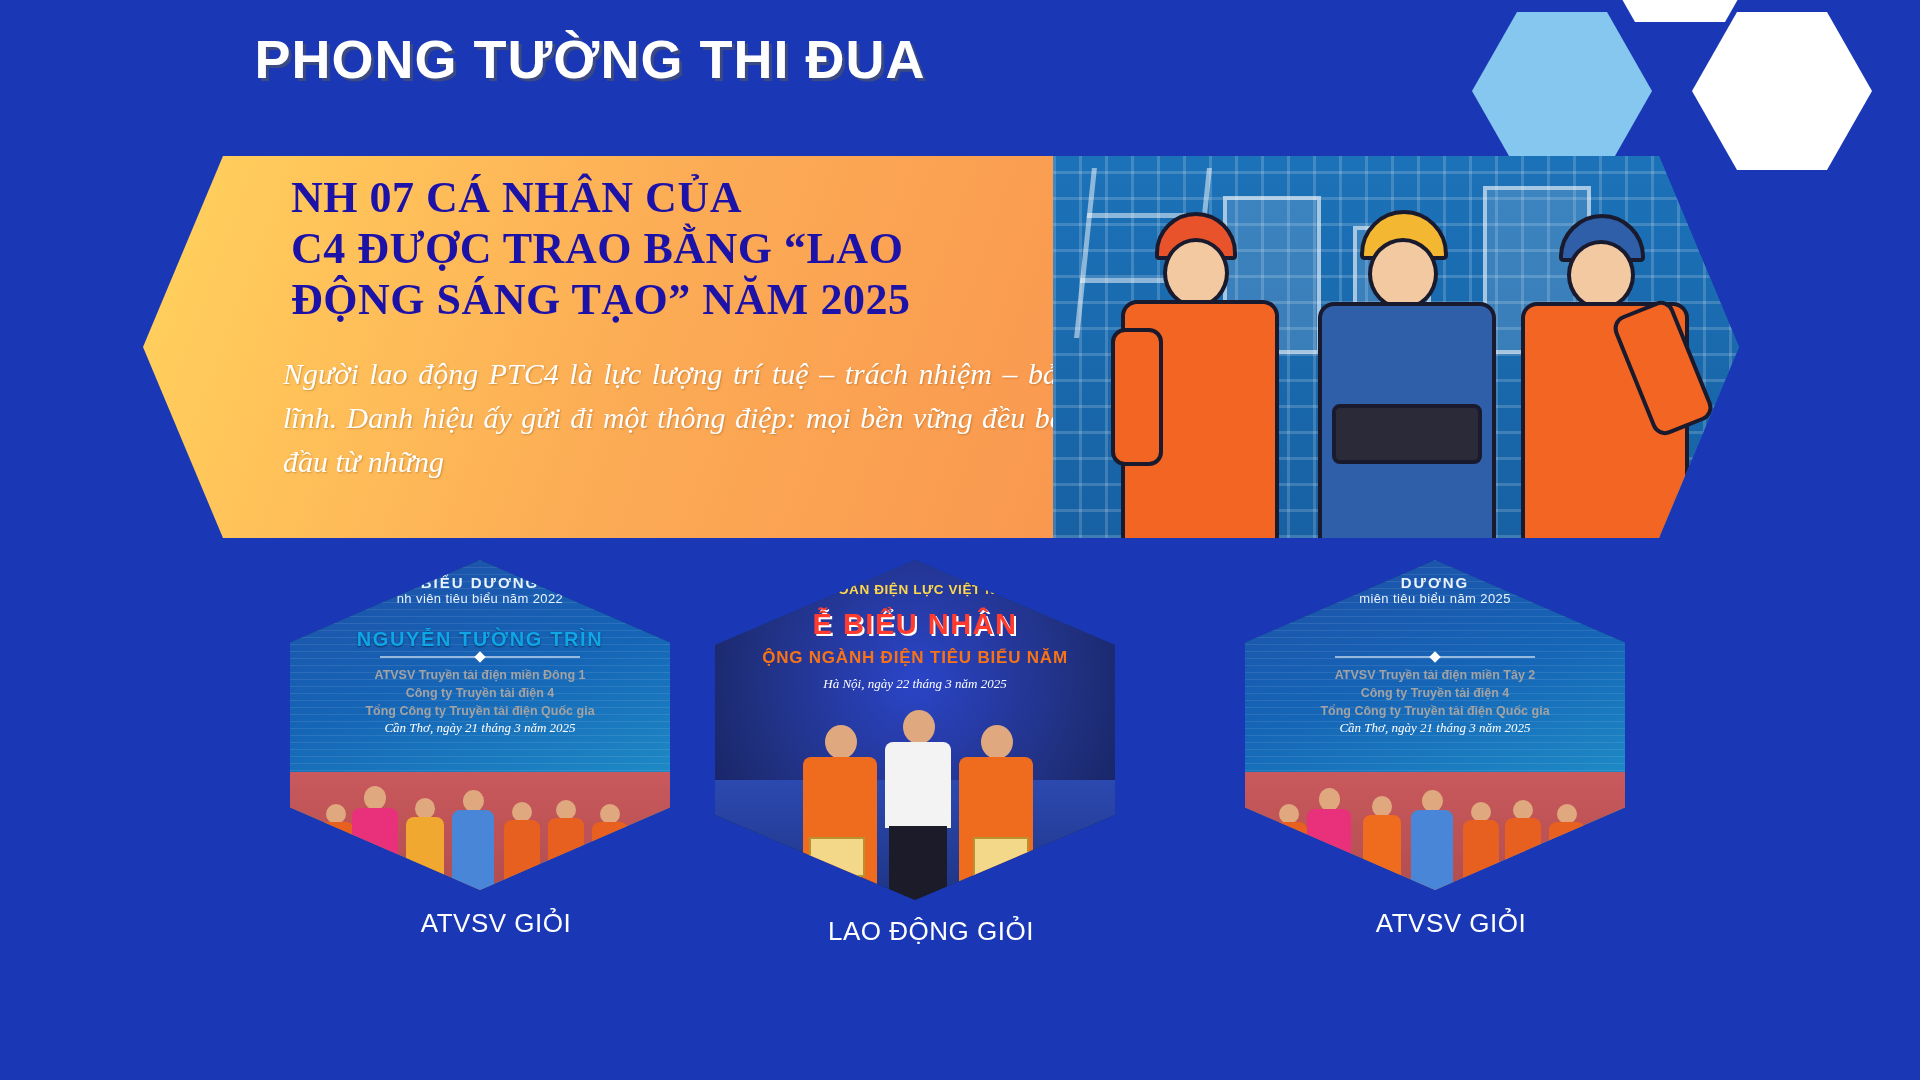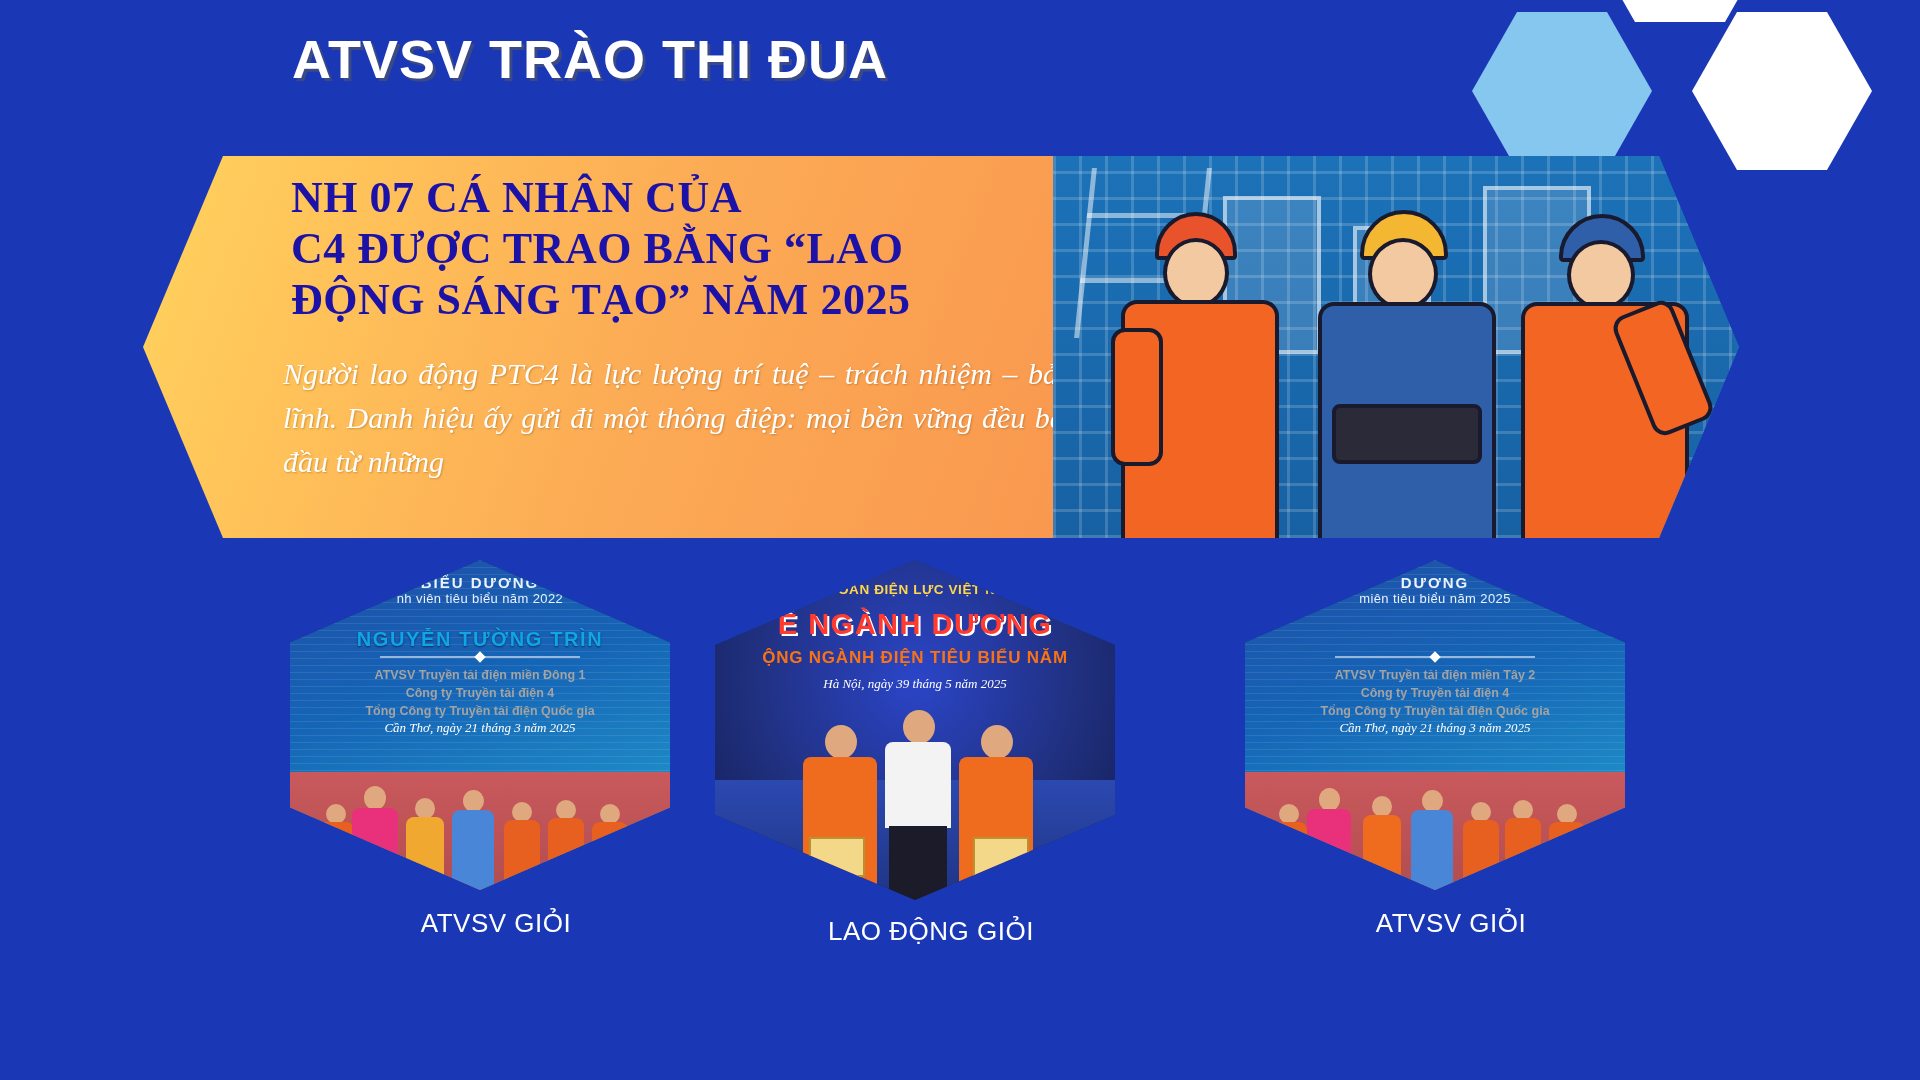--- a/index.html
+++ b/index.html
@@ -136,21 +136,21 @@
     position:absolute;top:348px;left:16px;width:380px;text-align:center;
     color:#ffffff;font-size:26px;letter-spacing:.5px;
   }
   .card.c2 .caption{top:356px;width:400px;margin-left:-10px;text-align:center;}
 </style>
 </head>
 <body>
 
 <div class="slide">
 
-  <div class="page-title">ATVSV TRÀO THI ĐUA</div>
+  <div class="page-title">PHONG TƯỜNG THI ĐUA</div>
 
   <div class="logo-wrap">
     <div class="hexa hex-white-top"></div>
     <div class="hexa hex-lightblue"></div>
     <div class="hexa hex-white-2"></div>
   </div>
 
   <div class="banner">
     <div class="banner-left">
       <div class="ban-text">
@@ -240,23 +240,23 @@
           <div class="p-body" style="left:2px;top:18px;width:36px;height:68px;background:#e8601f;"></div>
         </div>
       </div>
       <div class="caption">ATVSV GIỎI</div>
     </div>
 
     <div class="card c2">
       <div class="hexphoto">
         <div class="ph-bg ph2-bg"></div>
         <div class="m-top">G ĐOÀN ĐIỆN LỰC VIỆT NAM</div>
-        <div class="m-big">Ễ NGÀNH DƯƠNG</div>
+        <div class="m-big">Ễ BIỂU NHÂN</div>
         <div class="m-sub">ỘNG NGÀNH ĐIỆN TIÊU BIỂU NĂM</div>
-        <div class="m-place">Hà Nội, ngày 39 tháng 5 năm 2025</div>
+        <div class="m-place">Hà Nội, ngày 22 tháng 3 năm 2025</div>
         <div class="stage2"></div>
         <div class="person" style="left:88px;width:74px;height:175px;">
           <div class="p-head" style="left:22px;top:0;width:32px;height:34px;"></div>
           <div class="p-body" style="left:0;top:32px;width:74px;height:143px;background:#ef6b1e;"></div>
           <div style="position:absolute;left:6px;top:112px;width:52px;height:36px;background:#f3d88a;border:2px solid #b9912f;"></div>
         </div>
         <div class="person" style="left:166px;width:74px;height:190px;">
           <div class="p-head" style="left:22px;top:0;width:32px;height:34px;"></div>
           <div class="p-body" style="left:4px;top:32px;width:66px;height:86px;background:#f3f3f3;"></div>
           <div style="position:absolute;left:8px;top:116px;width:58px;height:74px;background:#1b1b2a;"></div>

